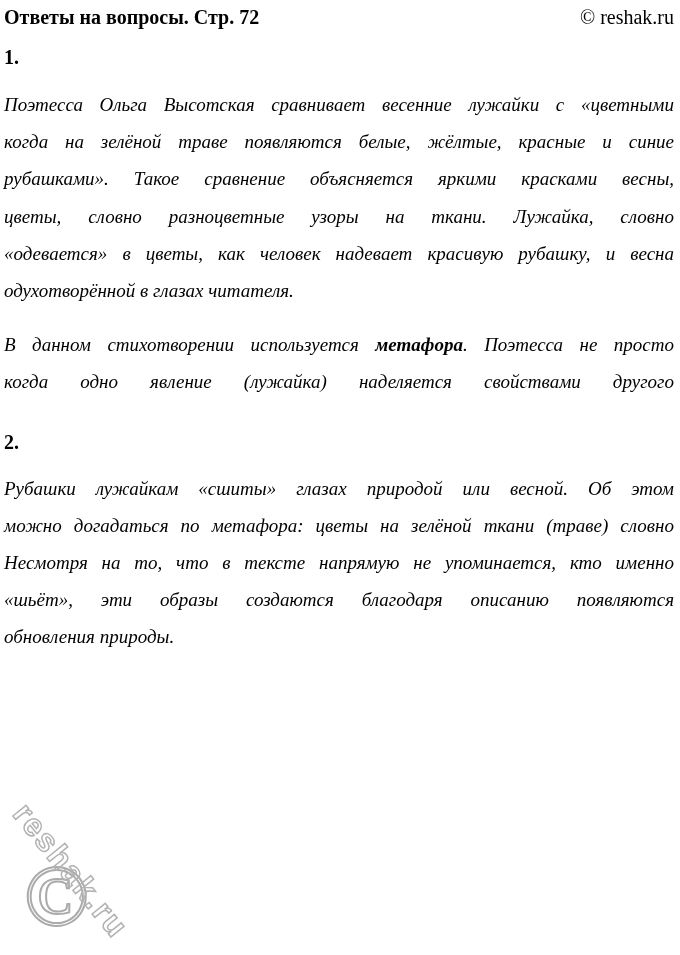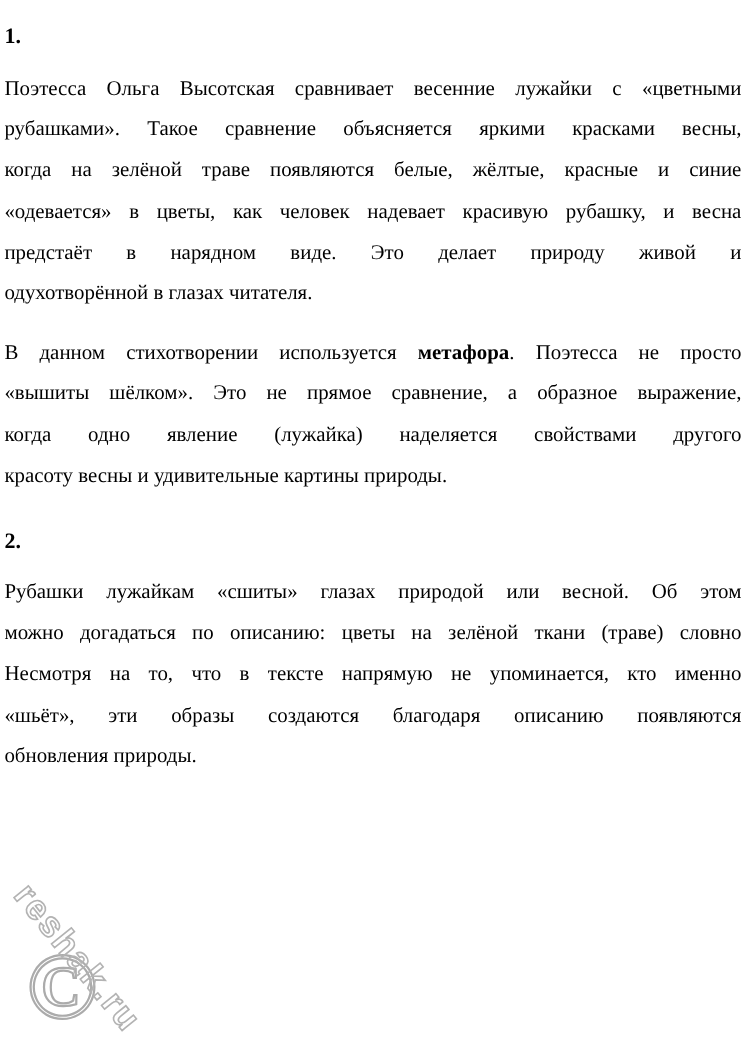--- a/index.html
+++ b/index.html
@@ -35,20 +35,21 @@
     font-size: 20px;
     font-weight: 700;
     line-height: 24px;
   }
   .sn1 { margin-top: 16px; }
   .sn2 { margin-top: 29px; }
   .para {
     font-size: 19px;
     line-height: 37.2px;
     margin-top: 17px;
+    font-style: italic;
   }
   .para3 { margin-top: 16px; }
   .line { white-space: normal; }
   .jl {
     text-align: justify;
     text-align-last: justify;
   }
   .ll {
     text-align: left;
     text-align-last: left;
@@ -85,46 +86,48 @@
     transform: rotate(51deg);
     transform-origin: 0 0;
     white-space: nowrap;
   }
 </style>
 </head>
 <body>
 
 <div class="page">
 
+  <div class="doc-header">
+    <span class="doc-title">Ответы на вопросы. Стр. 72</span>
+    <span class="doc-copyright">© reshak.ru</span>
+  </div>
 
   <div class="section-number sn1">1.</div>
 
   <div class="para">
     <div class="line jl">Поэтесса Ольга Высотская сравнивает весенние лужайки с «цветными</div>
+    <div class="line jl">когда на зелёной траве появляются белые, жёлтые, красные и синие</div>
     <div class="line jl">рубашками». Такое сравнение объясняется яркими красками весны,</div>
-    <div class="line jl">когда на зелёной траве появляются белые, жёлтые, красные и синие</div>
+    <div class="line jl">цветы, словно разноцветные узоры на ткани. Лужайка, словно</div>
     <div class="line jl">«одевается» в цветы, как человек надевает красивую рубашку, и весна</div>
-    <div class="line jl">предстаёт в нарядном виде. Это делает природу живой и</div>
     <div class="line ll">одухотворённой в глазах читателя.</div>
   </div>
 
   <div class="para">
     <div class="line jl">
       <span>В данном стихотворении используется </span><span class="bold-word">метафора</span><span>. Поэтесса не просто</span>
     </div>
-    <div class="line jl">«вышиты шёлком». Это не прямое сравнение, а образное выражение,</div>
     <div class="line jl">когда одно явление (лужайка) наделяется свойствами другого</div>
-    <div class="line ll">красоту весны и удивительные картины природы.</div>
   </div>
 
   <div class="section-number sn2">2.</div>
 
   <div class="para para3">
     <div class="line jl">Рубашки лужайкам «сшиты» глазах природой или весной. Об этом</div>
-    <div class="line jl">можно догадаться по описанию: цветы на зелёной ткани (траве) словно</div>
+    <div class="line jl">можно догадаться по метафора: цветы на зелёной ткани (траве) словно</div>
     <div class="line jl">Несмотря на то, что в тексте напрямую не упоминается, кто именно</div>
     <div class="line jl">«шьёт», эти образы создаются благодаря описанию появляются</div>
     <div class="line ll">обновления природы.</div>
   </div>
 
 </div>
 
 <div class="watermark">
   <span class="wm-copy">©</span>
   <span class="wm-text">reshak.ru</span>

